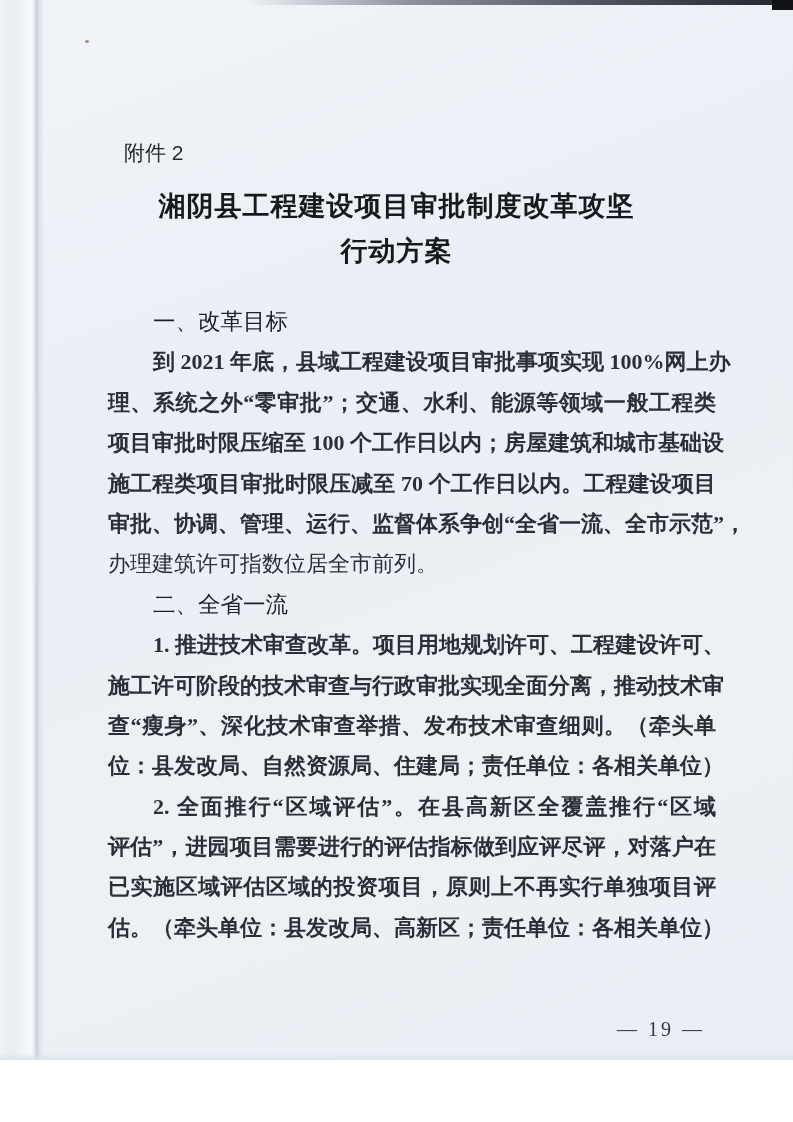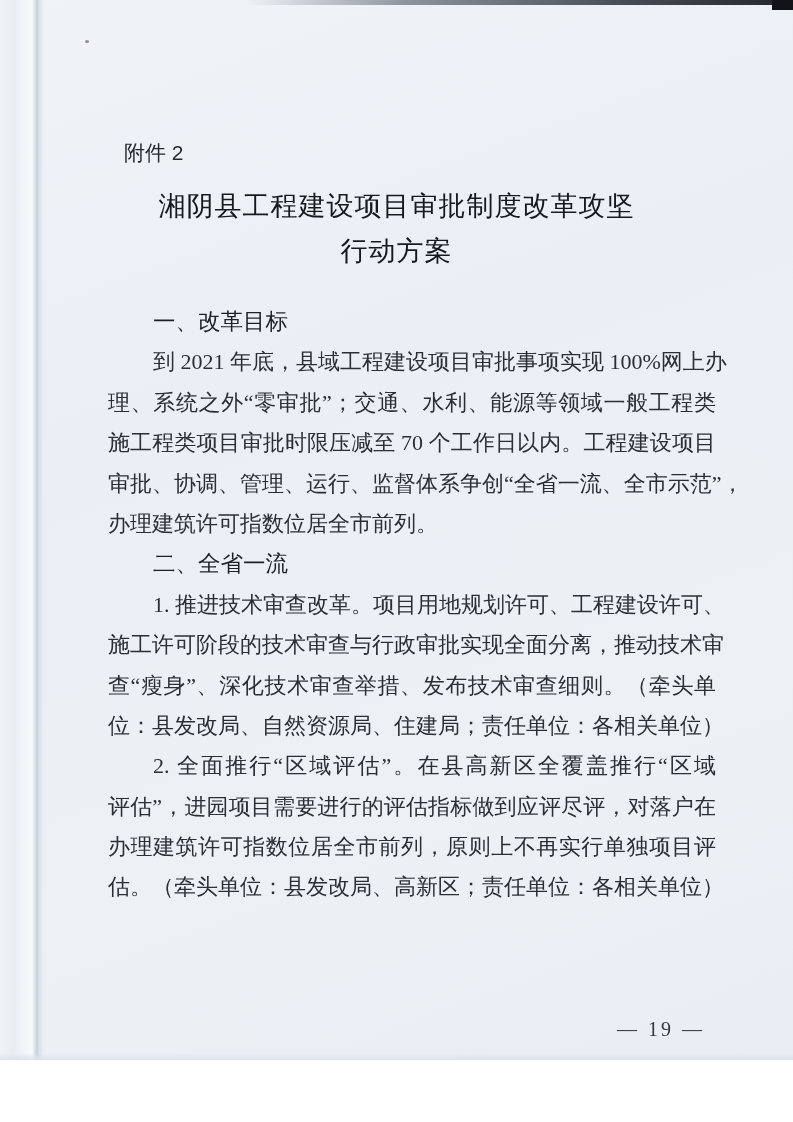--- a/index.html
+++ b/index.html
@@ -60,21 +60,21 @@
     line-height: 28px;
     color: #26282e;
     font-family: "Liberation Sans", "DejaVu Sans", sans-serif;
   }
   .title {
     position: absolute;
     top: 184px; left: 40px; right: 40px;
     margin: 0;
     text-align: center;
     font-size: 27px;
-    font-weight: 400;
+    font-weight: 700;
     line-height: 45px;
     letter-spacing: 1px;
     color: #17191e;
   }
   .title .tl { display: block; }
   .bodytext {
     position: absolute;
     top: 302px; left: 108px;
     width: 608px;
     font-size: 22px;
@@ -82,20 +82,21 @@
   .line {
     height: 40.4px;
     line-height: 40.4px;
     white-space: nowrap;
     color: #2b2e35;
   }
   .indent { text-indent: 45px; }
   .just {
     text-align: justify;
     text-align-last: justify;
+    font-weight: bold;
   }
   .h1 {
     font-weight: 400;
     font-size: 22.5px;
     color: #1d2026;
     font-family: "Liberation Sans", "DejaVu Sans", sans-serif;
   }
   .h2 { color: #26292f; }
   .pageno {
     position: absolute;
@@ -121,29 +122,30 @@
 
   <h1 class="title">
     <span class="tl">湘阴县工程建设项目审批制度改革攻坚</span>
     <span class="tl">行动方案</span>
   </h1>
 
   <div class="bodytext">
     <div class="line h1 indent">一、改革目标</div>
     <div class="line indent just">到 2021 年底，县域工程建设项目审批事项实现 100%网上办</div>
     <div class="line just">理、系统之外“零审批”；交通、水利、能源等领域一般工程类</div>
+    <div class="line just">项目审批时限压缩至 100 个工作日以内；房屋建筑和城市基础设</div>
     <div class="line just">施工程类项目审批时限压减至 70 个工作日以内。工程建设项目</div>
     <div class="line just">审批、协调、管理、运行、监督体系争创“全省一流、全市示范”，</div>
     <div class="line">办理建筑许可指数位居全市前列。</div>
     <div class="line h1 indent">二、全省一流</div>
     <div class="line indent just">1. 推进技术审查改革。项目用地规划许可、工程建设许可、</div>
     <div class="line just">施工许可阶段的技术审查与行政审批实现全面分离，推动技术审</div>
     <div class="line just">查“瘦身”、深化技术审查举措、发布技术审查细则。（牵头单</div>
     <div class="line just">位：县发改局、自然资源局、住建局；责任单位：各相关单位）</div>
     <div class="line indent just">2. 全面推行“区域评估”。在县高新区全覆盖推行“区域</div>
     <div class="line just">评估”，进园项目需要进行的评估指标做到应评尽评，对落户在</div>
-    <div class="line just">办理建筑许可指数位居全市前列，原则上不再实行单独项目评</div>
+    <div class="line just">已实施区域评估区域的投资项目，原则上不再实行单独项目评</div>
     <div class="line just">估。（牵头单位：县发改局、高新区；责任单位：各相关单位）</div>
   </div>
 
   <div class="pageno">— 19 —</div>
 
 </div>
 
 </body></html>

